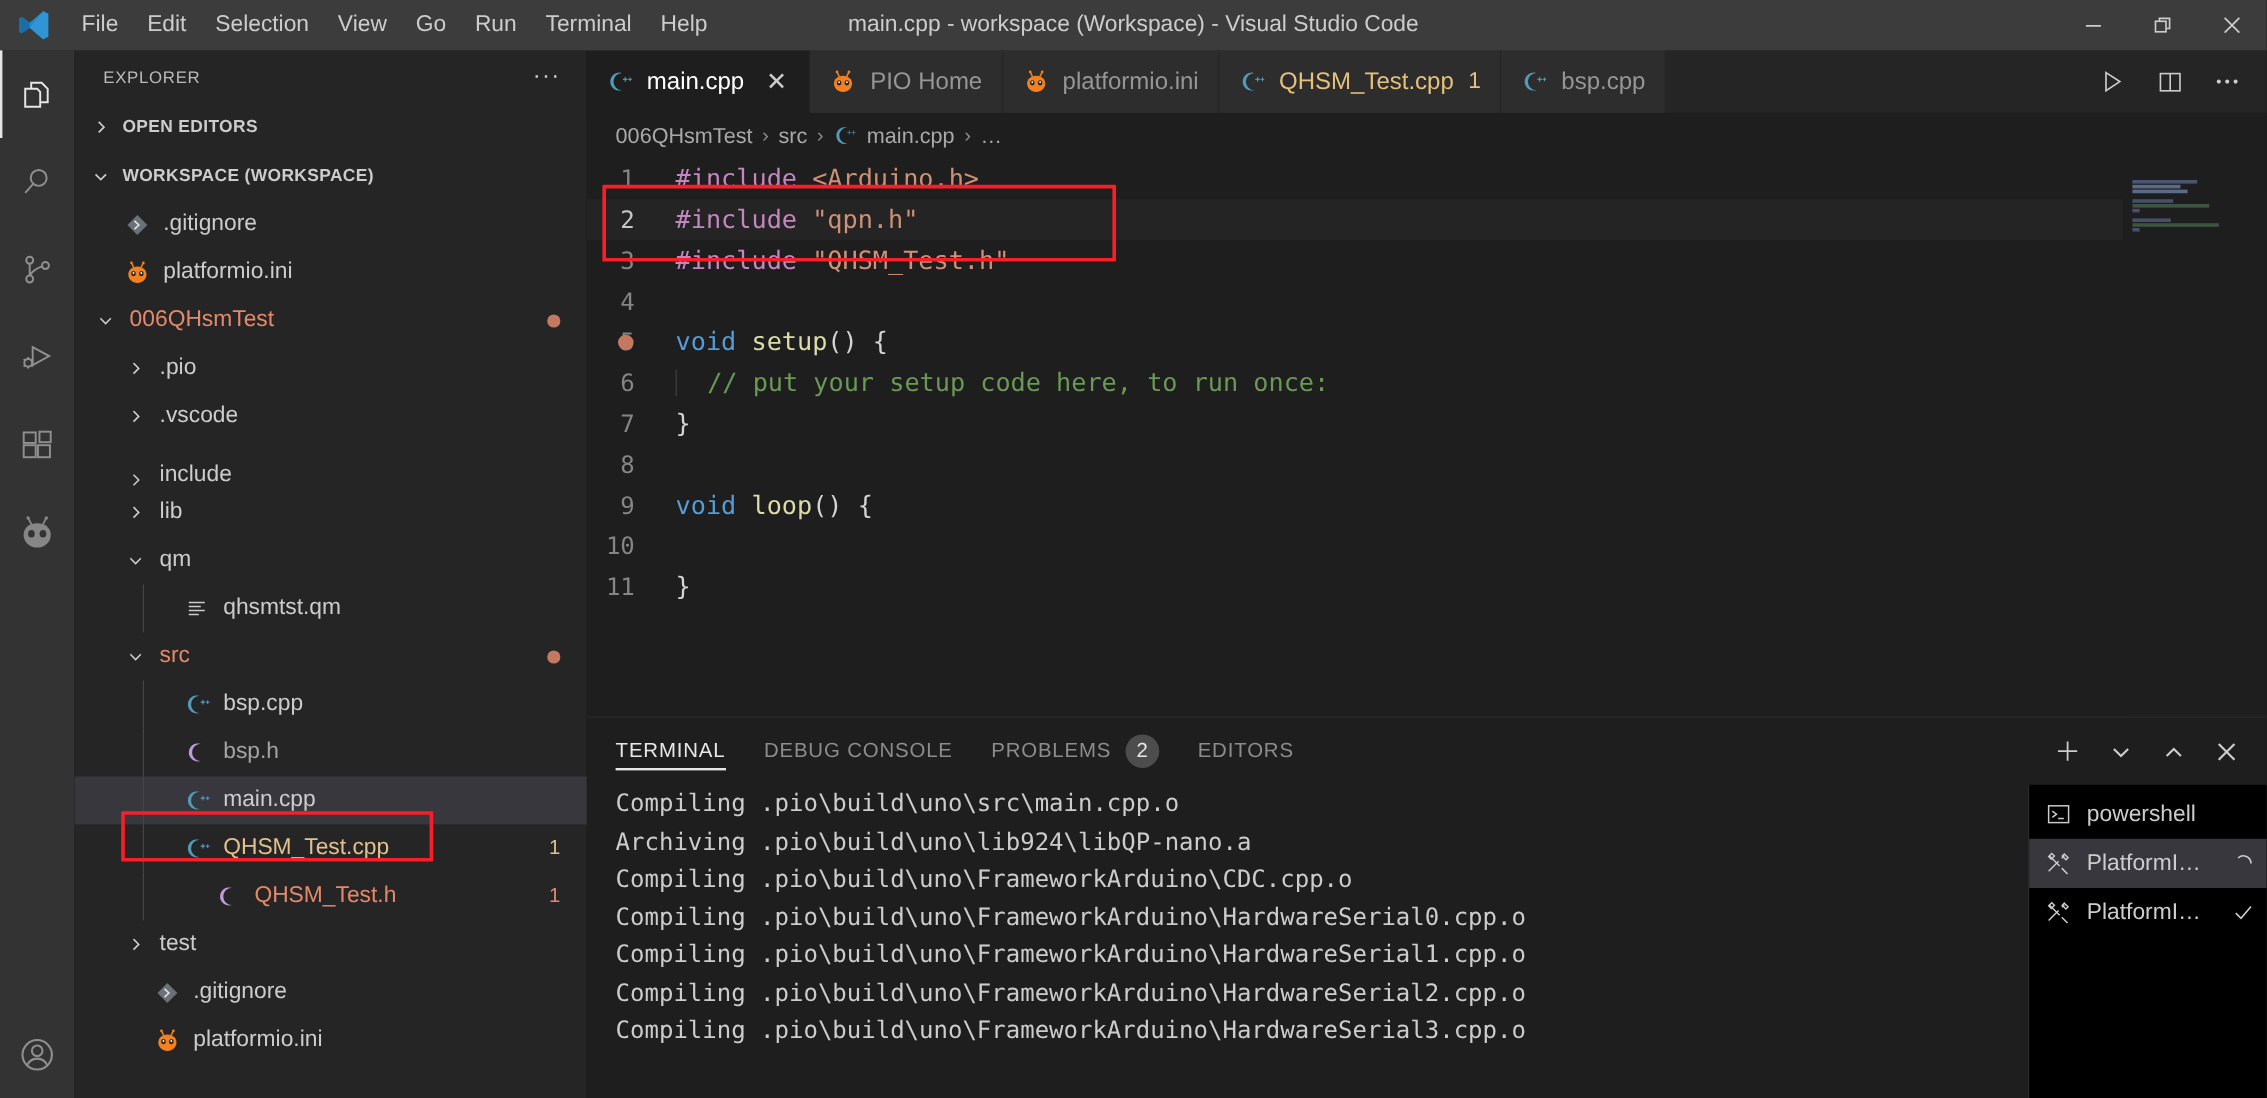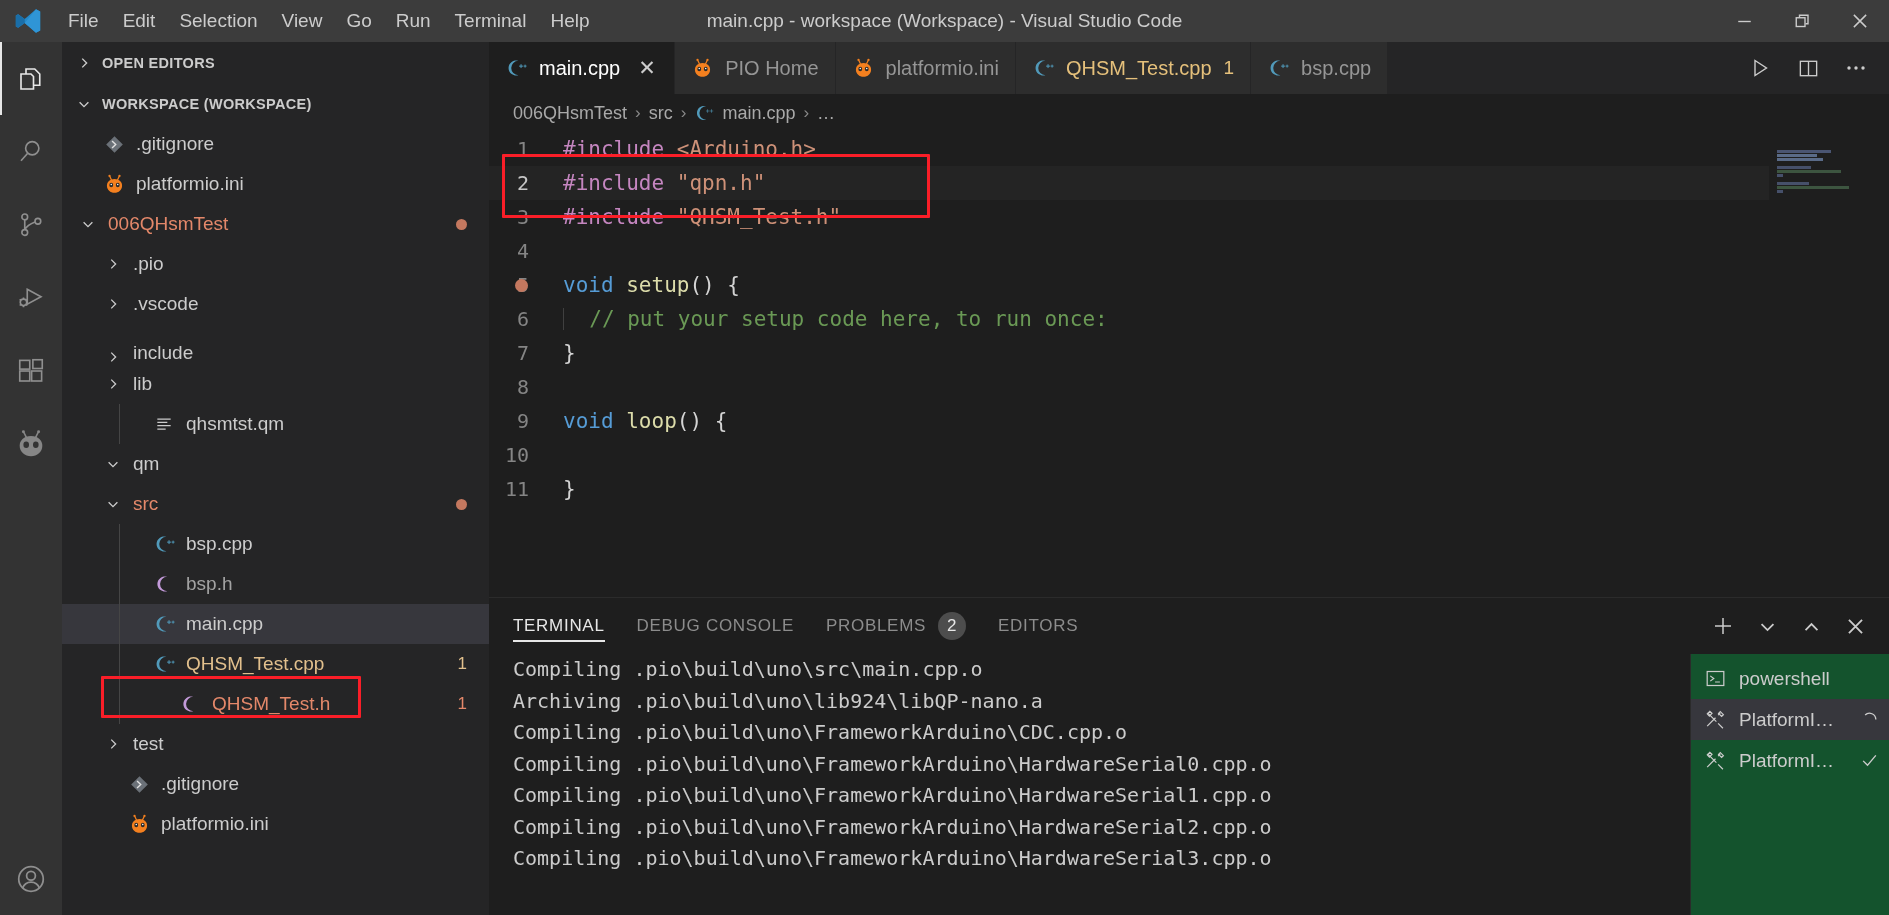--- a/index.html
+++ b/index.html
@@ -159,21 +159,21 @@
 
   .panel-body { flex:1; display:flex; min-height:0; }
   .terminal {
     flex:1; padding:0 0 0 24px; overflow:hidden; min-width:0;
   }
   .term-line {
     font-family:"DejaVu Sans Mono", monospace; font-size:20px; color:#cccccc;
     height:31.5px; white-space:pre; line-height:31.5px;
   }
   .term-sidebar {
-    width:199px; flex:0 0 199px; background:#14532d; border-left:1px solid #2b2b2b;
+    width:199px; flex:0 0 199px; background:#000000; border-left:1px solid #2b2b2b;
     padding-top:4px;
   }
   .tsb-row {
     height:41px; display:flex; align-items:center; gap:10px; padding:0 10px 0 14px;
     font-size:19px; color:#cccccc; white-space:nowrap;
   }
   .tsb-row.selected { background:#37373d; }
   .tsb-row .status { margin-left:auto; }
   svg { display:block; }
 </style>
@@ -286,20 +286,24 @@
           <svg width="32" height="32" viewBox="0 0 24 24" fill="none" stroke="#cccccc" stroke-width="1.3">
             <circle cx="12" cy="12" r="9.2"></circle>
               <circle cx="12" cy="9.5" r="3.3"></circle>
             <path d="M5.6 19 C6.8 15.8 9.2 14.4 12 14.4 C14.8 14.4 17.2 15.8 18.4 19"></path>
           </svg>
         </span>
       </div>
     </div>
 
     <div class="sidebar">
+      <div class="sb-header">
+        <span>EXPLORER</span>
+        <span class="dots">···</span>
+      </div>
 
       <div class="section-head">
         <span class="chev">
           <svg width="14" height="14" viewBox="0 0 16 16" fill="none" stroke="#cccccc" stroke-width="1.6">
               <path d="M6 3 L11 8 L6 13"></path>
             </svg>
         </span>
         <span>OPEN EDITORS</span>
       </div>
 
@@ -373,37 +377,37 @@
             <span class="lbl" style="color: rgb(204, 204, 204);">include</span>
           </div>
           <div class="row" style="padding-left: 39px;">
             <span class="chev">
               <svg width="14" height="14" viewBox="0 0 16 16" fill="none" stroke="#cccccc" stroke-width="1.5">
                 <path d="M6 3 L11 8 L6 13"></path>
               </svg>
             </span>
             <span class="lbl" style="color: rgb(204, 204, 204);">lib</span>
           </div>
-          <div class="row" style="padding-left: 64px;">
-            <div class="indent-guide" style="left: 57px;"></div>
-            <span class="chev"></span>
-            <span class="ico">
-              <svg width="20" height="20" viewBox="0 0 24 24" stroke="#cccccc" stroke-width="1.5" fill="none">
-                <path d="M4 6 H20 M4 10 H16 M4 14 H20 M4 18 H14"></path>
-              </svg>
-            </span>
-            <span class="lbl" style="color: rgb(204, 204, 204);">qhsmtst.qm</span>
-          </div>
           <div class="row" style="padding-left: 39px;">
             <span class="chev">
               <svg width="14" height="14" viewBox="0 0 16 16" fill="none" stroke="#cccccc" stroke-width="1.5">
                 <path d="M3 6 L8 11 L13 6"></path>
               </svg>
             </span>
             <span class="lbl" style="color: rgb(204, 204, 204);">qm</span>
+          </div>
+          <div class="row" style="padding-left: 64px;">
+            <div class="indent-guide" style="left: 57px;"></div>
+            <span class="chev"></span>
+            <span class="ico">
+              <svg width="20" height="20" viewBox="0 0 24 24" stroke="#cccccc" stroke-width="1.5" fill="none">
+                <path d="M4 6 H20 M4 10 H16 M4 14 H20 M4 18 H14"></path>
+              </svg>
+            </span>
+            <span class="lbl" style="color: rgb(204, 204, 204);">qhsmtst.qm</span>
           </div>
           <div class="row" style="padding-left: 39px;">
             <span class="chev">
               <svg width="14" height="14" viewBox="0 0 16 16" fill="none" stroke="#cccccc" stroke-width="1.5">
                 <path d="M3 6 L8 11 L13 6"></path>
               </svg>
             </span>
             <span class="lbl" style="color: rgb(228, 136, 106);">src</span>
             <span class="dot"></span>
           </div>

